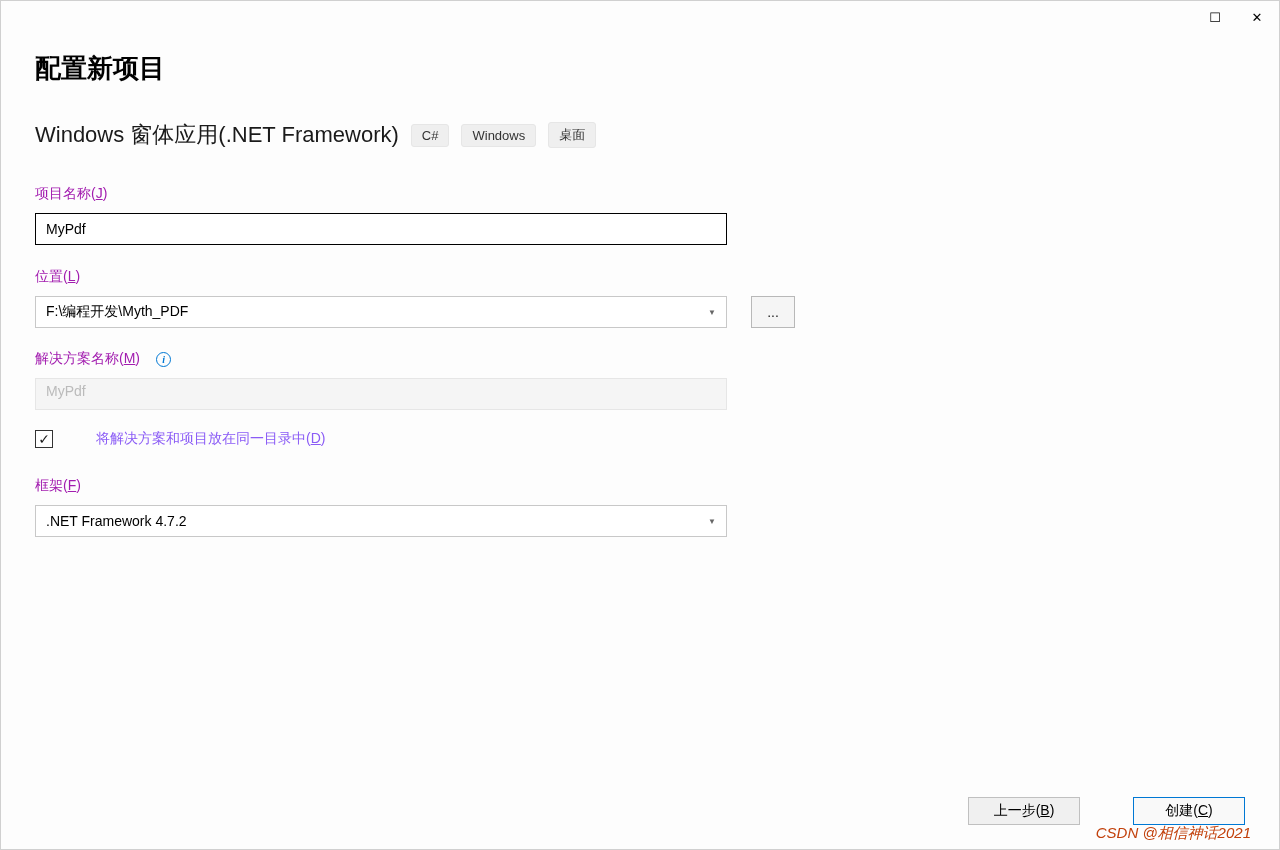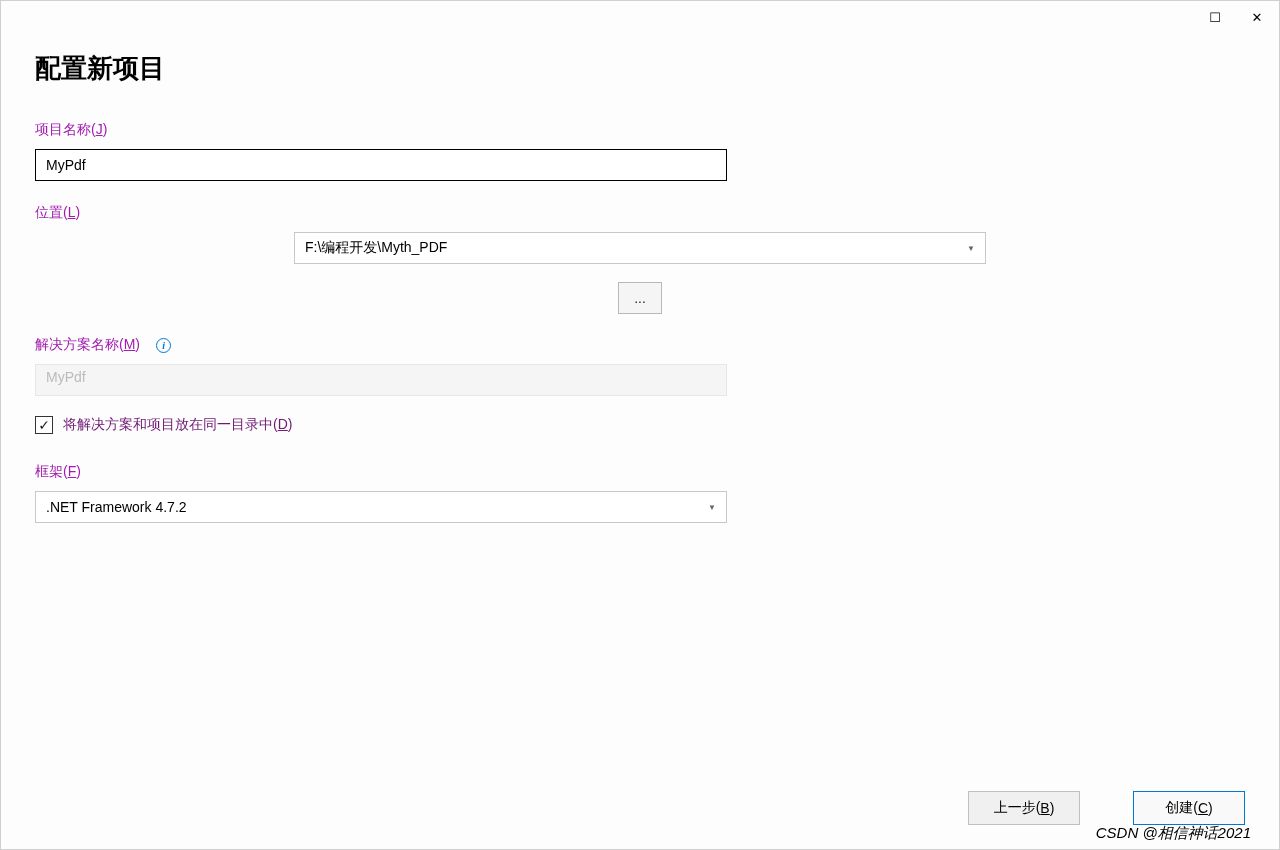--- a/index.html
+++ b/index.html
@@ -115,22 +115,21 @@
     .combo-value {
       flex: 1;
     }
     .combo-arrow {
       color: #666;
       font-size: 8px;
     }
     .location-row {
       display: flex;
       align-items: center;
-      gap: 18px;
-      flex-direction: column;
+      gap: 24px;
     }
     .browse-btn {
       width: 44px;
       height: 32px;
       border: 1px solid #b8b8b8;
       background: #f5f5f5;
       font-size: 14px;
       cursor: pointer;
       display: flex;
       align-items: center;
@@ -179,71 +178,78 @@
       background: #fff;
       display: inline-flex;
       align-items: center;
       justify-content: center;
       font-size: 14px;
       cursor: pointer;
       line-height: 1;
     }
     .checkbox-label {
       font-size: 14px;
-      color: #701a75;
+      color: #8b5cf6;
+      margin-left: 33px;
     }
     .footer {
       position: absolute;
       bottom: 24px;
       right: 34px;
       display: flex;
       gap: 16px;
     }
     .footer-btn {
       min-width: 112px;
-      height: 34px;
+      height: 28px;
       background: #f0f0f0;
       border: 1px solid #c0c0c0;
       font-size: 14px;
       padding: 4px 20px;
       cursor: pointer;
       font-family: inherit;
       display: flex;
-      align-items: center;
+      align-items: flex-start;
       justify-content: center;
     }
     .footer-btn.primary {
       border: 1.5px solid #0078d4;
       background: #f9f9f9;
       margin-left: 37px;
     }
     .watermark {
       position: absolute;
       bottom: 6px;
       right: 28px;
       font-size: 15px;
-      color: #000000;
+      color: #c2410c;
       pointer-events: none;
       font-style: italic;
     }
   </style>
 </head>
 <body>
 
 <div class="window">
 
   <div class="titlebar">
     <div class="win-btn">☐</div>
     <div class="win-btn">✕</div>
   </div>
 
   <div class="content">
 
     <h1 class="page-title">配置新项目</h1>
 
+    <div class="subtitle-row">
+      <div class="subtitle">Windows 窗体应用(.NET Framework)</div>
+      <span class="tag">C#</span>
+      <span class="tag">Windows</span>
+      <span class="tag">桌面</span>
+    </div>
 
     <div class="field-group">
       <label class="field-label">
         <span>项目名称(</span><span class="shortcut">J</span><span>)</span>
       </label><br>
       <input class="text-input focused" type="text" value="MyPdf" style="">
     </div>
 
     <div class="field-group">
       <label class="field-label">

